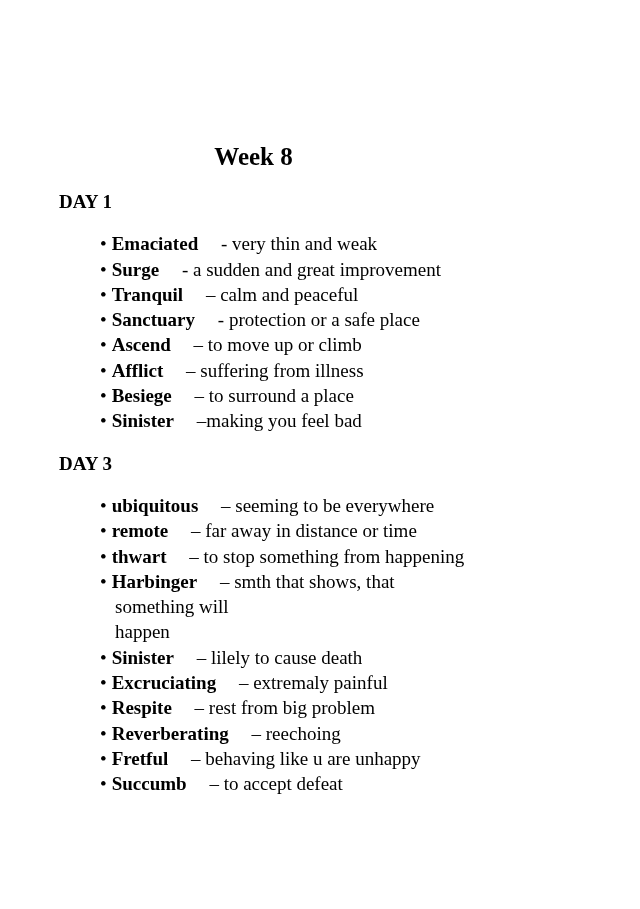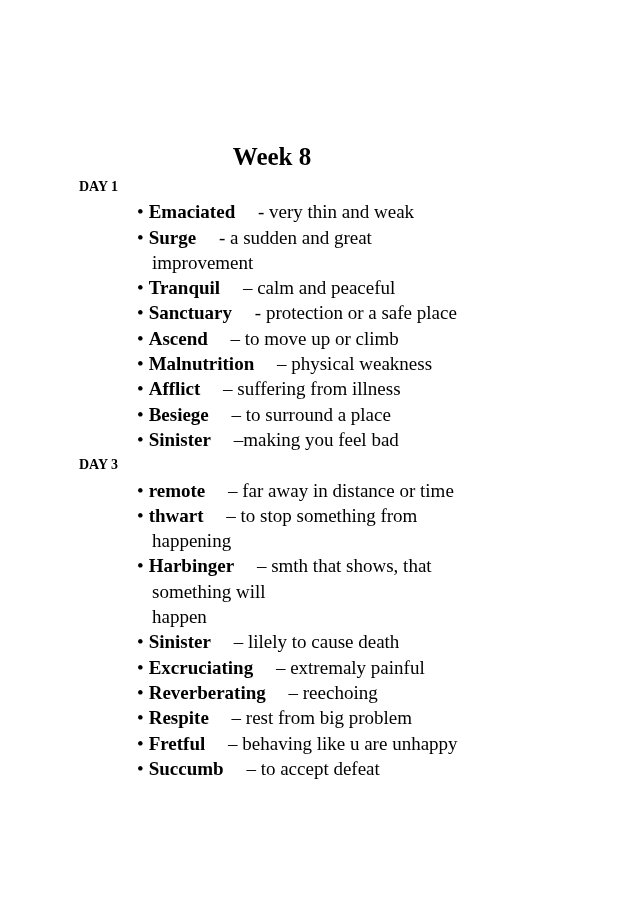--- a/index.html
+++ b/index.html
@@ -11,32 +11,32 @@
     width: 640px;
     height: 909px;
     color: #000000;
     font-family: "Liberation Serif", "DejaVu Serif", serif;
     overflow: hidden;
   }
   .page {
     box-sizing: border-box;
     width: 540px;
     height: 909px;
-    padding: 141px 75px 0 79px;
+    padding: 141px 75px 0 42px;
   }
   .doc-title {
     margin: 0 0 2px 0;
     font-size: 25px;
     line-height: 31px;
     font-weight: bold;
     text-align: center;
   }
   .day-heading {
-    margin: 0;
-    font-size: 14px;
+    margin: 17px;
+    font-size: 19px;
     line-height: 25.3px;
     font-weight: bold;
   }
   ul.word-list {
     margin: 0;
     padding: 0;
     list-style: none;
   }
   ul.word-list li {
     font-size: 19px;
@@ -69,41 +69,41 @@
       <li><span class="bullet">•</span><span class="term">Emaciated</span><span class="rest"> - very thin and weak</span></li>
       <li><span class="bullet">•</span><span class="term">Surge</span><span class="rest"> - a sudden and great improvement</span></li>
       <li><span class="bullet">•</span><span class="term">Tranquil</span><span class="rest"> – calm and peaceful</span></li>
       <li><span class="bullet">•</span><span class="term">Sanctuary</span><span class="rest"> - protection or a safe place</span></li>
       <li><span class="bullet">•</span><span class="term">Ascend</span><span class="rest"> – to move up or climb</span></li>
     </ul>
   </section>
 
   <section>
     <ul class="word-list">
-      <li><span class="bullet">•</span><span class="term">Malnutrition</span><span class="rest"> – physical weakness</span></li>
       <li><span class="bullet">•</span><span class="term">Afflict</span><span class="rest"> – suffering from illness</span></li>
       <li><span class="bullet">•</span><span class="term">Besiege</span><span class="rest"> – to surround a place</span></li>
       <li><span class="bullet">•</span><span class="term">Sinister</span><span class="rest"> –making you feel bad</span></li>
     </ul>
   </section>
 
   <section>
     <h2 class="day-heading">DAY 3</h2>
     <ul class="word-list">
+      <li><span class="bullet">•</span><span class="term">ubiquitous</span><span class="rest"> – seeming to be everywhere</span></li>
       <li><span class="bullet">•</span><span class="term">remote</span><span class="rest"> – far away in distance or time</span></li>
       <li><span class="bullet">•</span><span class="term">thwart</span><span class="rest"> – to stop something from happening</span></li>
       <li><span class="bullet">•</span><span class="term">Harbinger</span><span class="rest"> – smth that shows, that something will
 happen</span></li>
       <li><span class="bullet">•</span><span class="term">Sinister</span><span class="rest"> – lilely to cause death</span></li>
     </ul>
   </section>
 
   <section>
     <ul class="word-list">
       <li><span class="bullet">•</span><span class="term">Excruciating</span><span class="rest"> – extremaly painful</span></li>
+      <li><span class="bullet">•</span><span class="term">Respite</span><span class="rest"> – rest from big problem</span></li>
       <li><span class="bullet">•</span><span class="term">Reverberating</span><span class="rest"> – reechoing</span></li>
-      <li><span class="bullet">•</span><span class="term">Respite</span><span class="rest"> – rest from big problem</span></li>
       <li><span class="bullet">•</span><span class="term">Fretful</span><span class="rest"> – behaving like u are unhappy</span></li>
       <li><span class="bullet">•</span><span class="term">Succumb</span><span class="rest"> – to accept defeat</span></li>
     </ul>
   </section>
 
 </div>
 
 </body></html>

